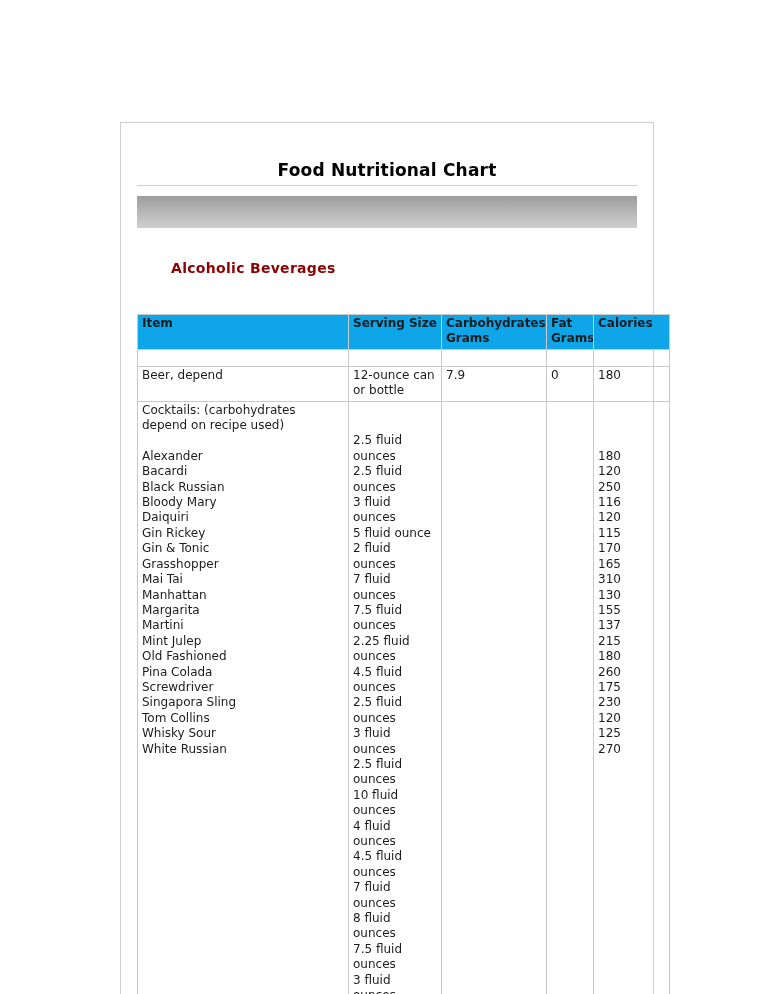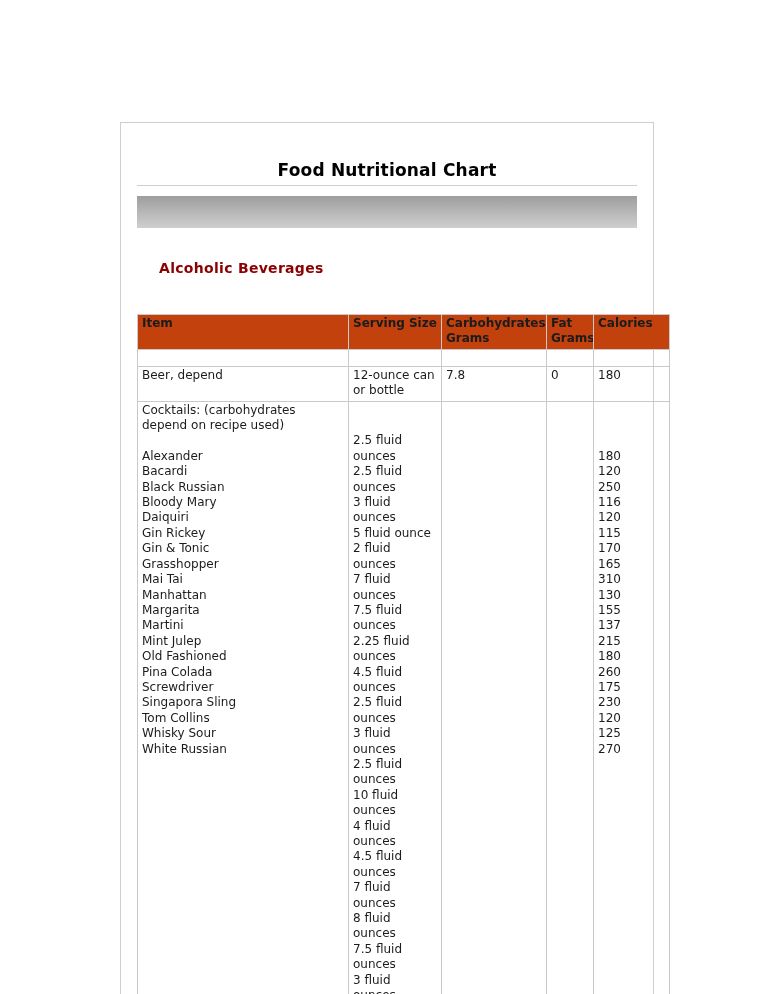--- a/index.html
+++ b/index.html
@@ -34,21 +34,21 @@
     font-weight: bold;
     color: #000000;
     letter-spacing: 0.2px;
   }
   .divider {
     margin-top: 10px;
     height: 4px;
     background: linear-gradient(#9e9e9e, #cfcfcf);
   }
   .section-heading {
-    margin: 16px 0 0 6px;
+    margin: 16px 0 0 18px;
     font-size: 14px;
     font-weight: bold;
     color: #8b0000;
     letter-spacing: 0.3px;
   }
   table.nutrition-table {
     margin-top: 22px;
     width: 100%;
     border-collapse: collapse;
     table-layout: fixed;
@@ -59,21 +59,21 @@
   .nutrition-table th,
   .nutrition-table td {
     border: 1px solid #c9c9c9;
     vertical-align: top;
     text-align: left;
     padding: 1px 4px 2px 4px;
     white-space: pre-line;
     overflow: hidden;
   }
   .nutrition-table th {
-    background: #c2410c;
+    background: #0ea5e9;
     font-weight: bold;
   }
   tr.spacer-row td { height: 17px; }
 </style>
 </head>
 <body>
 
 <div class="canvas">
   <div class="document">
 
@@ -110,21 +110,21 @@
           <td></td>
           <td></td>
           <td></td>
           <td></td>
         </tr>
 
         <tr>
           <td>Beer, depend</td>
           <td>12-ounce can
 or bottle</td>
-          <td>7.8</td>
+          <td>7.9</td>
           <td>0</td>
           <td>180</td>
         </tr>
 
 
 
         <tr>
           <td>Cocktails: (carbohydrates
 depend on recipe used)
 

